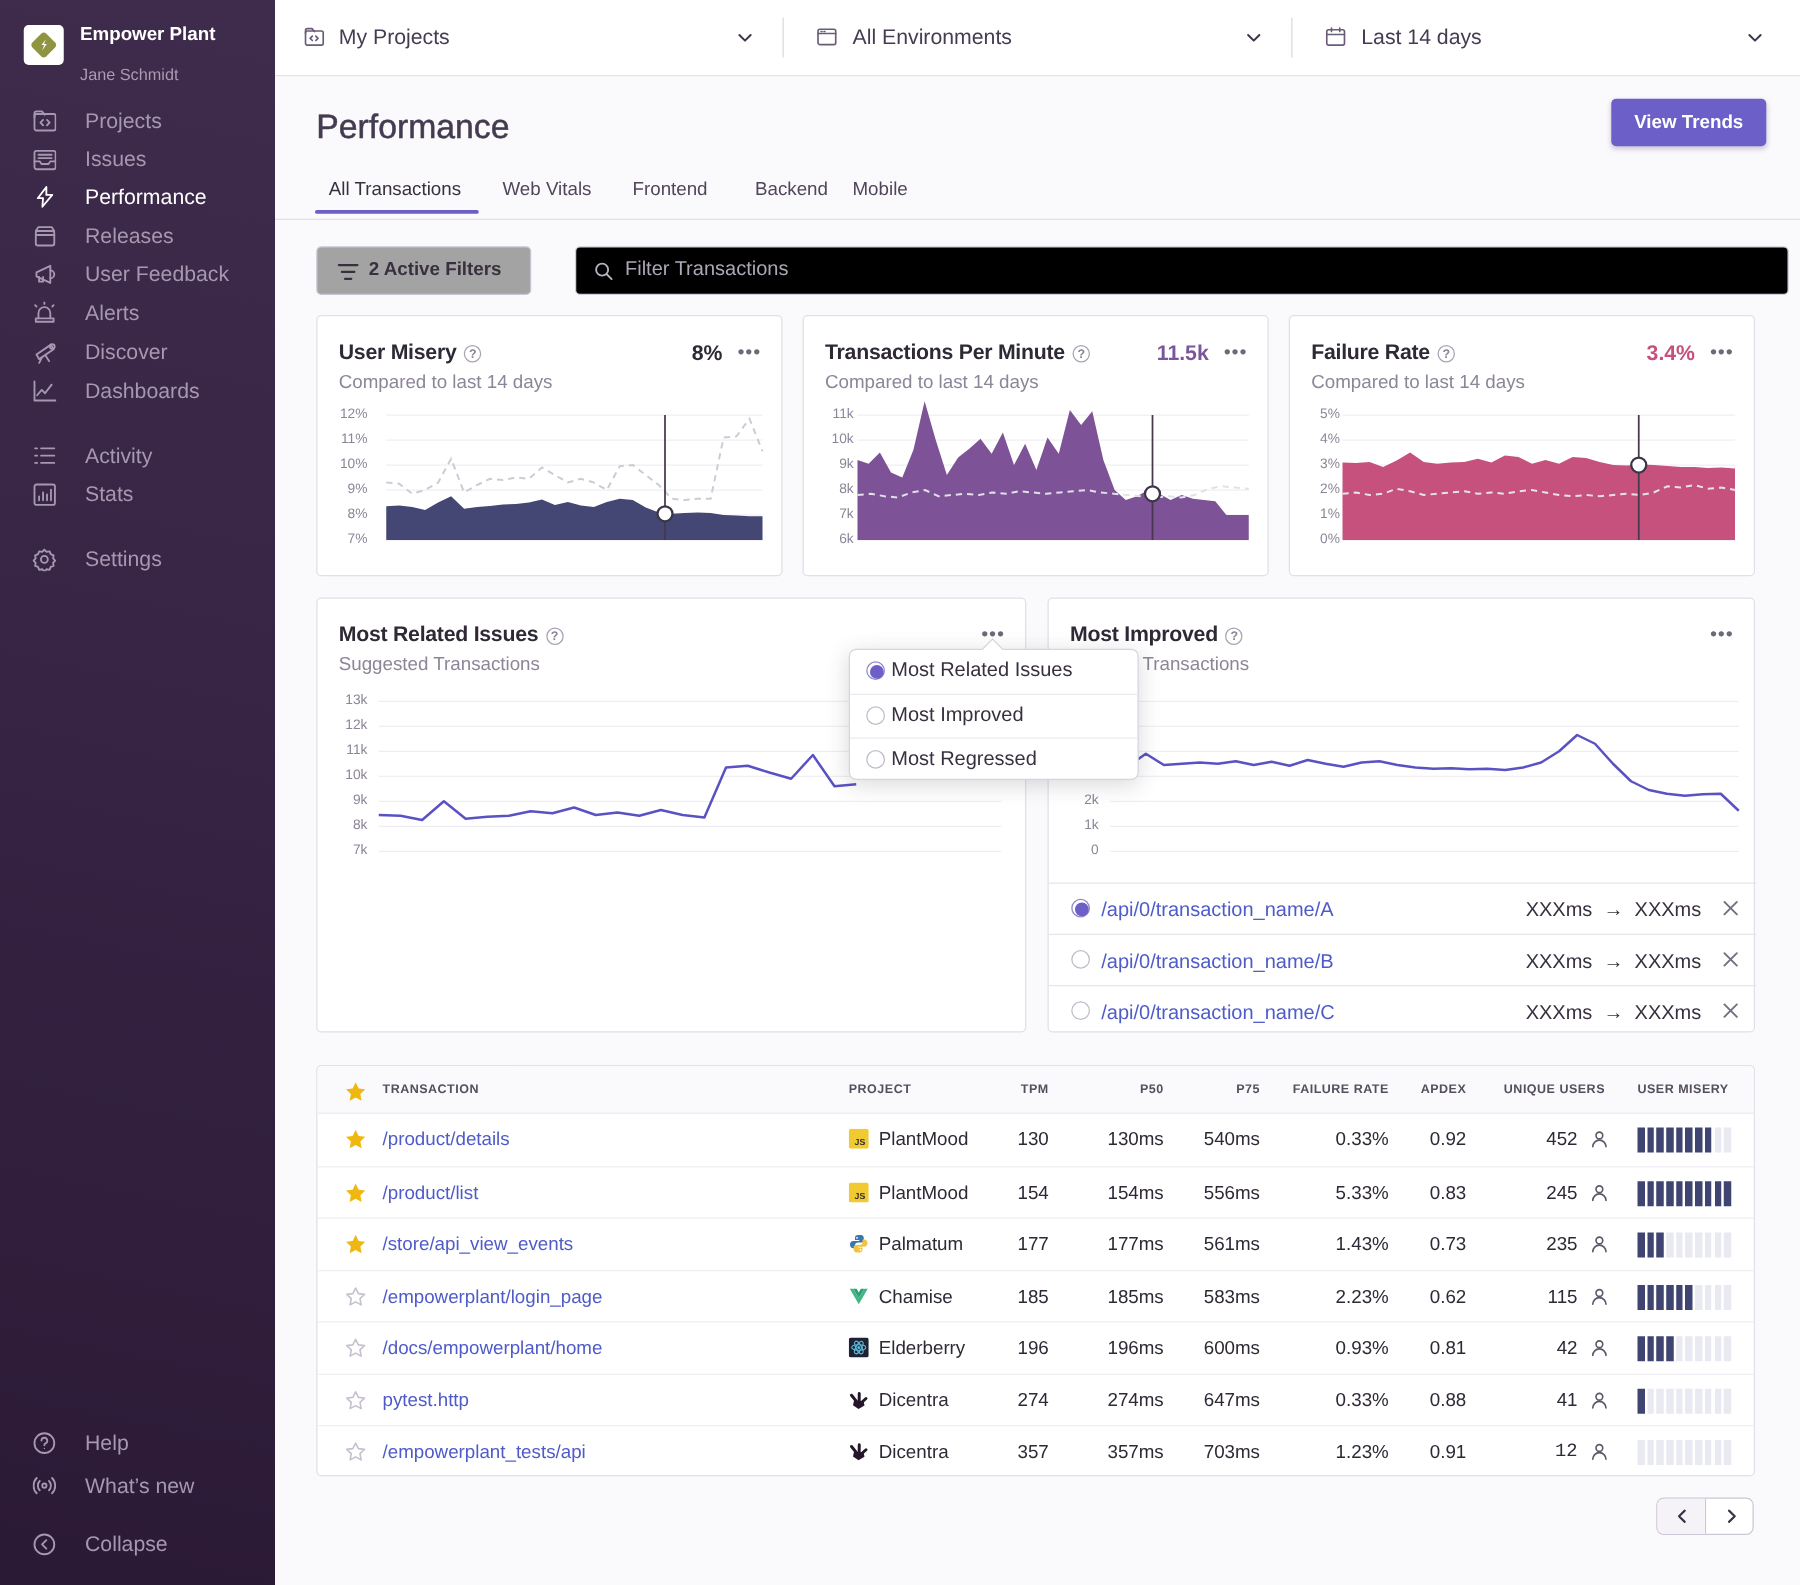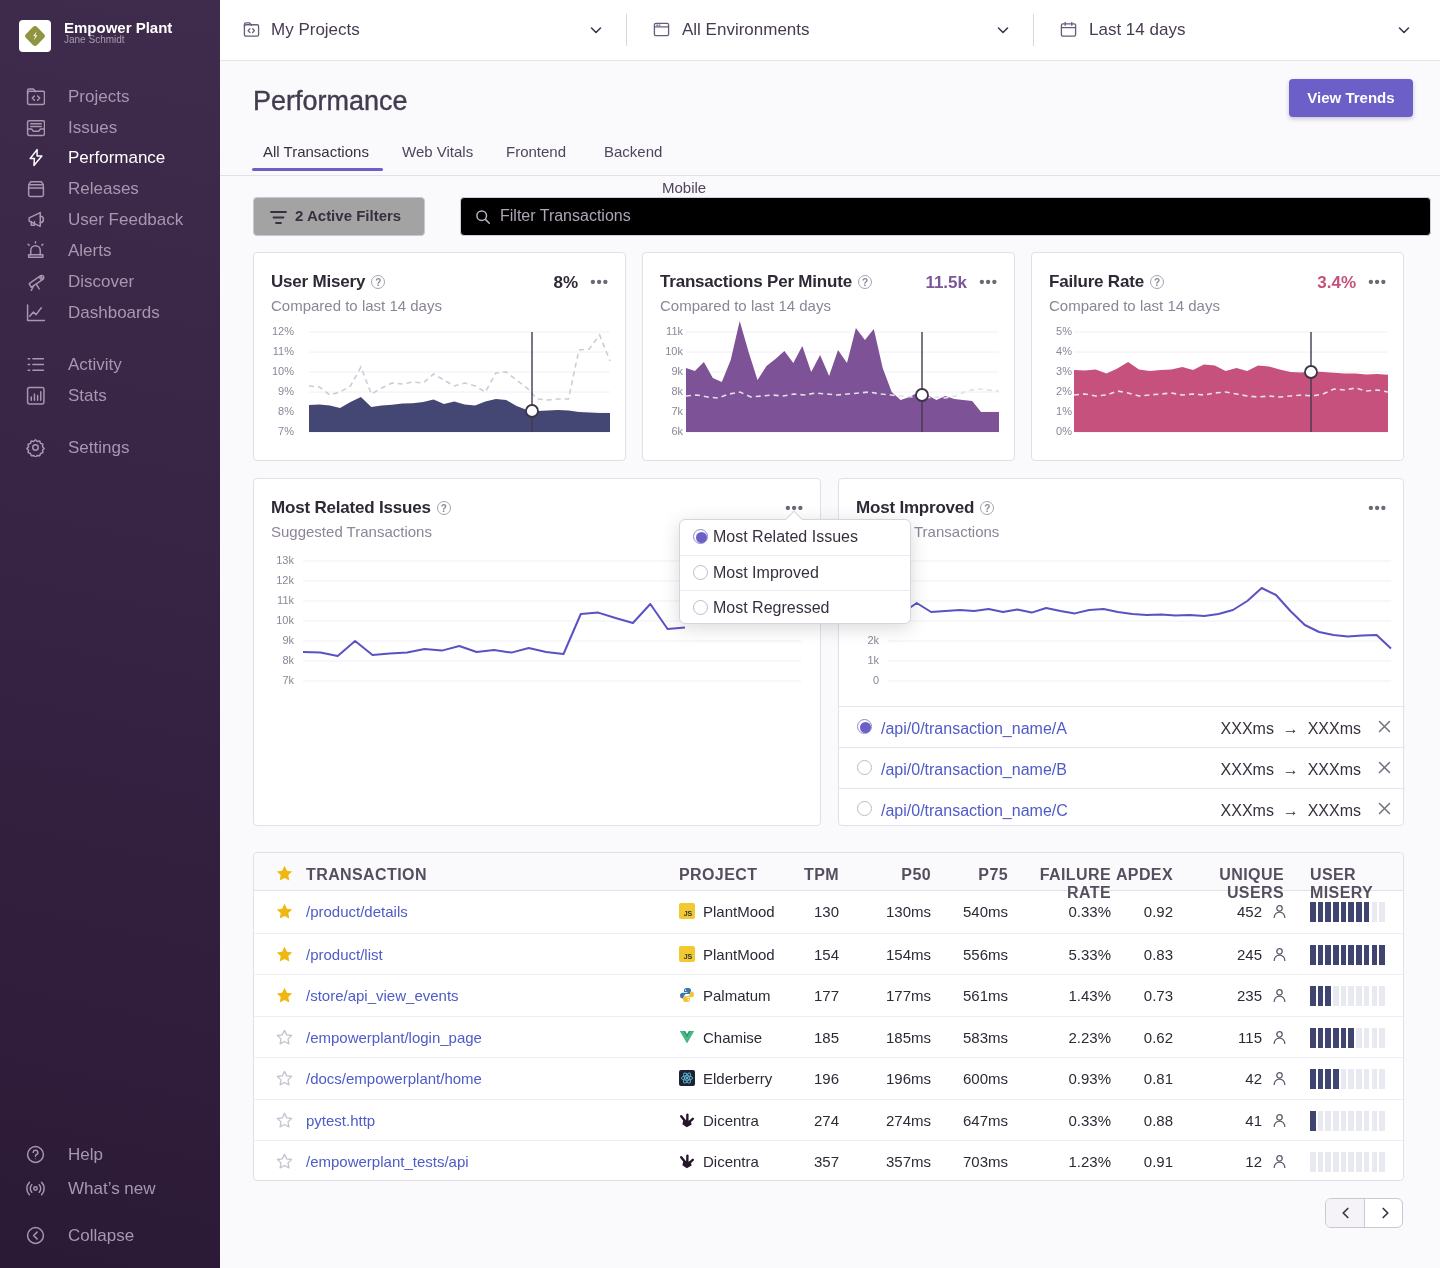--- a/index.html
+++ b/index.html
@@ -2,21 +2,21 @@
 <html><head><meta charset="utf-8"><title>Performance</title>
 <style>
 *{margin:0;padding:0;box-sizing:border-box;}
 html,body{width:1440px;height:1268px;font-family:"Liberation Sans",sans-serif;background:#faf9fb;overflow:hidden;}
 .abs{position:absolute;}
 #page{position:relative;width:1440px;height:1268px;}
 
 #sidebar{left:0;top:0;width:220px;height:1268px;background:linear-gradient(192deg,#3f2b4b 0%,#372344 45%,#2b1a36 100%);}
 .org{left:19px;top:20px;width:32px;height:32px;background:#fff;border-radius:4px;}
 .orgname{left:64px;top:19px;color:#fff;font-size:15px;font-weight:bold;}
-.orguser{left:64px;top:34px;color:#a99bb3;font-size:10px;}
+.orguser{left:64px;top:52px;color:#a99bb3;font-size:13px;}
 .nav{left:0;top:0;width:220px;height:30px;color:#a698b1;font-size:17px;}
 .nav .ic{position:absolute;left:26px;top:5px;width:19px;height:19px;}
 .nav .lb{position:absolute;left:68px;top:5px;}
 .nav.act{color:#fff;}
 
 #topbar{left:220px;top:0;width:1220px;height:61px;background:#fff;border-bottom:1px solid #e6e1ea;}
 .tbtxt{font-size:17px;color:#473b52;top:20px;}
 .tbdiv{width:1px;height:32px;background:#ddd6e2;top:14px;}
 .chev{top:22px;}
 
@@ -47,21 +47,21 @@
 .lnk{color:#4e5bc8;}
 .xx{position:absolute;color:#8d8598;font-size:15px;}
 
 #menu{left:679px;top:519px;width:232px;height:105px;background:#fff;border:1px solid #d9d3df;border-radius:6px;box-shadow:0 4px 18px rgba(57,48,63,0.18);z-index:50;}
 #menu .mi{position:absolute;left:0;width:100%;height:35px;font-size:16px;color:#39303f;}
 #menu .mi .lb{position:absolute;left:33px;top:8px;}
 #menu .mi .radio{left:13px;top:9px;}
 #notch{left:788px;top:513px;width:12px;height:12px;background:#fff;border-left:1px solid #d9d3df;border-top:1px solid #d9d3df;transform:rotate(45deg);z-index:51;}
 
 #table{left:253px;top:852px;width:1151px;height:329px;background:#fff;border:1px solid #e3dee8;border-radius:4px;}
-.thead{position:absolute;left:0;top:0;width:100%;height:38px;background:#fafafc;border-bottom:1px solid #e3dee8;border-radius:4px 4px 0 0;font-size:16px;font-weight:bold;color:#554e5e;letter-spacing:0.4px;text-decoration:underline;}
+.thead{position:absolute;left:0;top:0;width:100%;height:38px;background:#fafafc;border-bottom:1px solid #e3dee8;border-radius:4px 4px 0 0;font-size:10px;font-weight:bold;color:#554e5e;letter-spacing:0.4px;text-decoration:underline;}
 .trow{position:absolute;left:0;width:100%;height:41px;border-top:1px solid #f0edf3;font-size:15px;color:#2f2936;}
 .trow.first{border-top:none;}
 .r{text-align:right;}
 .cell{position:absolute;top:12px;}
 .hcell{position:absolute;top:13px;}
 .star{position:absolute;left:22px;top:12px;width:17px;height:17px;}
 .pname{position:absolute;left:449px;top:12px;font-size:15px;}
 .picon{position:absolute;left:425px;top:12px;width:16px;height:16px;}
 .musery{position:absolute;left:1056px;top:11px;}
 .musery i{display:inline-block;width:5.5px;height:20px;margin-right:2.2px;background:#e9e9f1;}
@@ -255,21 +255,21 @@
           <path d="M3.5 6 L8 10.5 L12.5 6" fill="none" stroke="#40364a" stroke-width="1.6" stroke-linecap="round" stroke-linejoin="round"></path>
         </svg>
       </span>
 </div>
 <div class="h1 abs">Performance</div>
 <div class="btn-trends abs">View Trends</div>
 <span class="abs tab on" style="left:263px;">All Transactions</span>
 <span class="abs tab" style="left:402px;">Web Vitals</span>
 <span class="abs tab" style="left:506px;">Frontend</span>
 <span class="abs tab" style="left:604px;">Backend</span>
-<span class="abs tab" style="left:662px;margin-top:36px;">Mobile</span>
+<span class="abs tab" style="left:682px;">Mobile</span>
 <div class="tabline abs"></div>
     <div class="tabborder abs"></div>
 <div class="fbtn abs">
       <span class="abs" style="left:16px;top:12px;">
         <svg width="17" height="15" viewBox="0 0 17 15">
           <path d="M1 2 h15 M3.5 7.5 h10 M6 13 h5" stroke="#39303f" stroke-width="1.8" stroke-linecap="round" fill="none"></path>
         </svg>
       </span>
       <span class="lb">2 Active Filters</span>
     </div>
@@ -649,21 +649,21 @@
             </g>
             <path d="M4.2 8.6 L11.8 8.8 L12.6 12.4 L7.8 15.2 L3.4 12.2 Z" fill="#251729"></path>
           </svg>
         </span>
         <span class="pname">Dicentra</span>
 <span class="cell r" style="left:505px;width:80px;">357</span>
 <span class="cell r" style="left:597px;width:80px;">357ms</span>
 <span class="cell r" style="left:674px;width:80px;">703ms</span>
 <span class="cell r" style="left:747px;width:110px;">1.23%</span>
 <span class="cell r" style="left:839px;width:80px;">0.91</span>
-<span class="cell r" style="left:948px;width:60px;">12</span>
+<span class="cell r" style="left:948px;width:60px;font-family:Liberation Mono, monospace;">12</span>
 <span class="user-ic" style="left:1018px;">
           <svg width="15" height="15" viewBox="0 0 15 15">
             <circle cx="7.5" cy="4.4" r="2.7" fill="none" stroke="#5e5769" stroke-width="1.3"></circle>
             <path d="M2.2 13.4 a5.3 5.3 0 0 1 10.6 0" fill="none" stroke="#5e5769" stroke-width="1.3" stroke-linecap="round"></path>
           </svg>
         </span>
 <span class="musery"><i></i><i></i><i></i><i></i><i></i><i></i><i></i><i></i><i></i><i></i></span>
 </div>
 </div>
 <div id="pag" class="abs">

